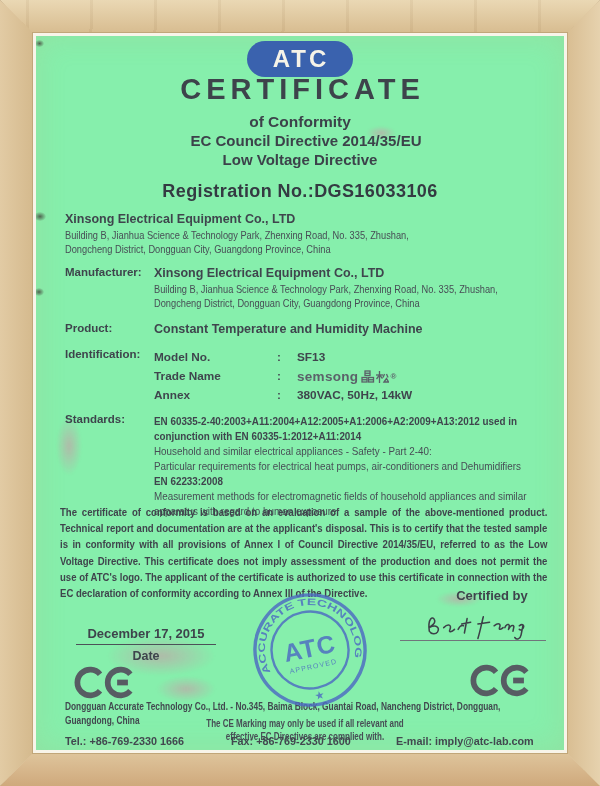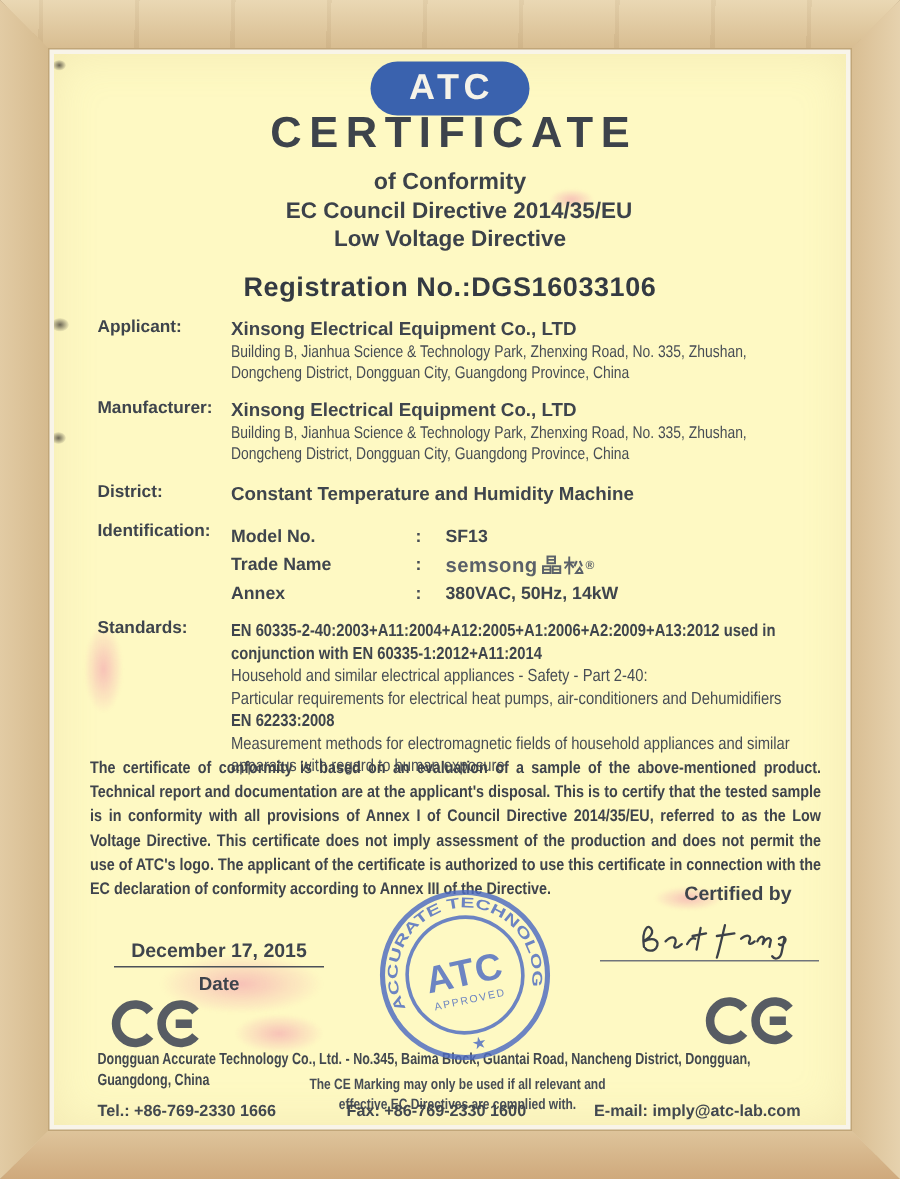--- a/index.html
+++ b/index.html
@@ -18,21 +18,21 @@
     clip-path:polygon(32px 0,calc(100% - 32px) 0,100% 100%,0 100%);}
   .wood-left{top:0;bottom:0;left:0;width:32px;
     background:linear-gradient(to right,#e2cba4,#d5ba8e),
       repeating-linear-gradient(181deg, rgba(255,255,255,.10) 0 22px, rgba(120,85,40,.08) 22px 25px, rgba(255,255,255,0) 25px 58px);
     clip-path:polygon(0 0,100% 32px,100% calc(100% - 32px),0 100%);}
   .wood-right{top:0;bottom:0;right:0;width:32px;
     background:linear-gradient(to left,#e6d2ae,#d9be93),
       repeating-linear-gradient(179deg, rgba(255,255,255,.11) 0 26px, rgba(120,85,40,.08) 26px 29px, rgba(255,255,255,0) 29px 62px);
     clip-path:polygon(0 32px,100% 0,100% 100%,0 calc(100% - 32px));}
   
-  .paper{position:absolute;inset:36px;background:#fef9c3;overflow:hidden;
+  .paper{position:absolute;inset:36px;background:#86efac;overflow:hidden;
     box-shadow:0 0 0 3px #f8f4e9, 0 0 0 4px rgba(150,120,70,.35), inset 0 0 30px rgba(195,165,110,.18);}
   .speck{position:absolute;border-radius:50%;pointer-events:none;}
   .pink{background:radial-gradient(ellipse at center, rgba(238,110,165,.4), rgba(238,110,165,0) 70%);filter:blur(1px);}
   .dark{background:radial-gradient(ellipse at center, rgba(60,55,50,.75), rgba(60,55,50,0) 75%);}
   
   .hdr{position:absolute;left:0;right:0;text-align:center;color:#3c424a;}
   .pill{position:absolute;top:5px;left:50%;margin-left:-53px;width:106px;height:36px;border-radius:18px;
         background:#3a62ae;color:#f6f3e8;font-weight:bold;font-size:24px;letter-spacing:3px;
         line-height:36px;text-align:center;z-index:3;padding-left:2px;box-sizing:border-box;}
   .title{top:37px;font-size:29px;font-weight:bold;letter-spacing:5px;padding-left:5px;color:#3d434b;z-index:2;}
@@ -101,41 +101,40 @@
     <div class="pill"><span>ATC</span></div>
     <div class="hdr title">CERTIFICATE</div>
     <div class="hdr sub">of Conformity</div>
     <div class="hdr dir1">EC Council Directive 2014/35/EU</div>
     <div class="hdr dir2">Low Voltage Directive</div>
     <div class="hdr reg">Registration No.:DGS16033106</div>
 
     <div class="rows">
 
       <div class="frow">
-        <div class="flabel">Applicant:</div>
         <div class="fcontent">
           <div class="cname">Xinsong Electrical Equipment Co., LTD</div>
           <div class="addr">Building B, Jianhua Science &amp; Technology Park, Zhenxing Road, No. 335, Zhushan,</div>
           <div class="addr" style="margin-top:0;">Dongcheng District, Dongguan City, Guangdong Province, China</div>
         </div>
       </div>
       <div class="gap10"></div>
 
       <div class="frow">
         <div class="flabel">Manufacturer:</div>
         <div class="fcontent">
           <div class="cname">Xinsong Electrical Equipment Co., LTD</div>
           <div class="addr">Building B, Jianhua Science &amp; Technology Park, Zhenxing Road, No. 335, Zhushan,</div>
           <div class="addr" style="margin-top:0;">Dongcheng District, Dongguan City, Guangdong Province, China</div>
         </div>
       </div>
       <div class="gap12"></div>
 
       <div class="frow">
-        <div class="flabel">District:</div>
+        <div class="flabel">Product:</div>
         <div class="fcontent cname">Constant Temperature and Humidity Machine</div>
       </div>
       <div class="gap12"></div>
 
       <div class="frow">
         <div class="flabel">Identification:</div>
         <div class="fcontent">
           <div class="idrow">
             <span class="idname">Model No.</span>
             <span class="idsep">:</span>

